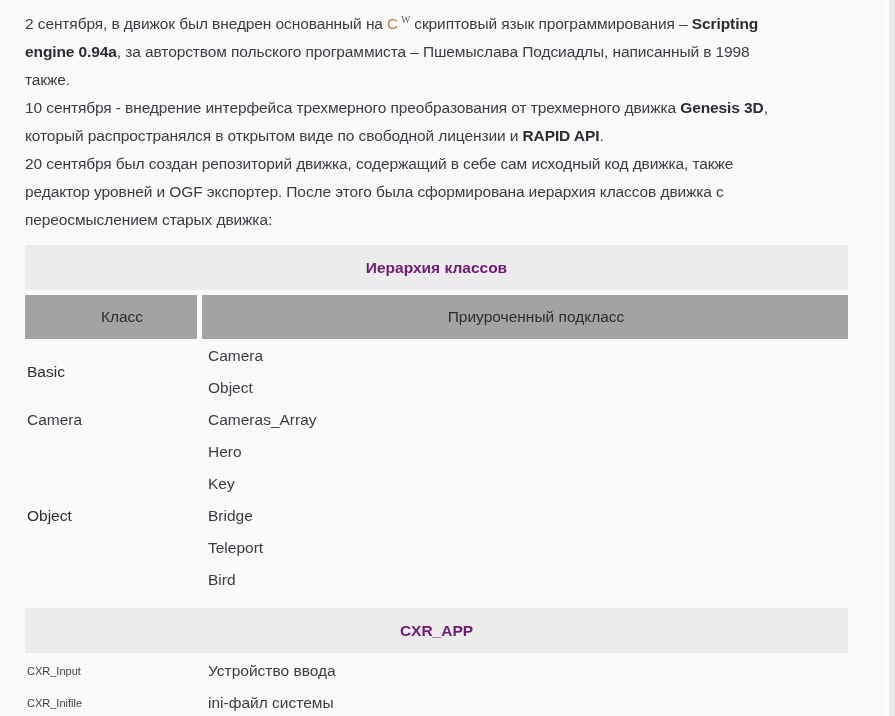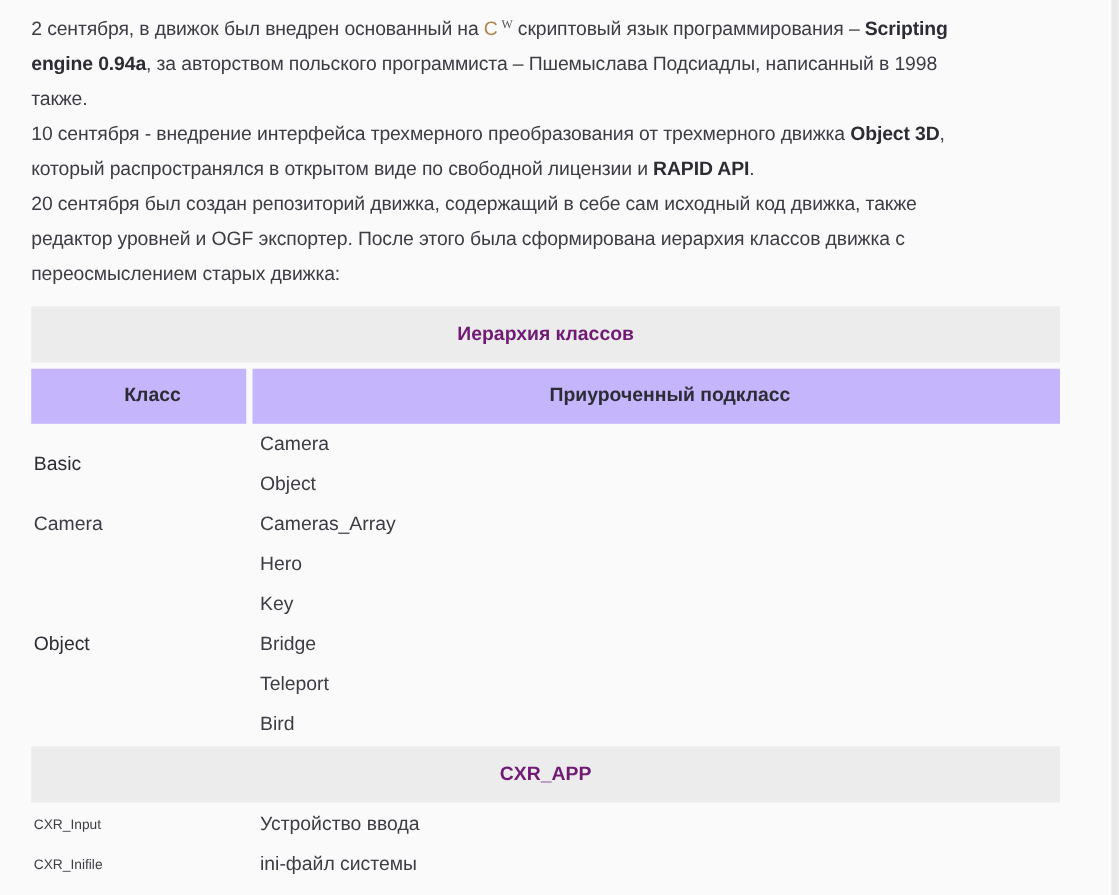--- a/index.html
+++ b/index.html
@@ -23,56 +23,56 @@
     color: #55555d; margin-left: 3px; cursor: pointer;
   }
   .tbl { width: 823px; margin-top: 11px; }
   .bar {
     background: #ececec; height: 45px;
     display: flex; align-items: center; justify-content: center;
     font-weight: bold; font-size: 15.5px; color: #701a75;
   }
   .head { display: flex; gap: 5px; margin-top: 5px; }
   .hcell {
-    background: #c4b5fd; height: 44px;
+    background: #a3a3a3; height: 44px;
     display: flex; align-items: center; justify-content: center;
-    font-weight: bold; font-size: 15.5px; color: #2c2c34; padding-left: 22px;
+    font-weight: normal; font-size: 15.5px; color: #2c2c34; padding-left: 22px;
   }
   .h1 { width: 172px; }
   .h2 { flex: 1; }
   .grid {
     display: grid;
     grid-template-columns: 177px 1fr;
     grid-auto-rows: 32px;
     margin-top: 1px;
   }
   .ccell { display: flex; align-items: center; padding-left: 2px; font-size: 15.5px; }
   .ccell.b { font-weight: normal; }
   .scell { display: flex; align-items: center; padding-left: 6px; font-size: 15.5px; }
-  .section-bar { margin-top: 1px; }
+  .section-bar { margin-top: 12px; }
   .section-rows { margin-top: 2px; }
   .srow { display: flex; height: 32px; align-items: center; }
   .sc1 { width: 177px; padding-left: 2px; font-size: 11px; }
   .sc2 { padding-left: 6px; font-size: 15.5px; }
   .scrollbar {
     position: absolute; top: 0; right: 0;
     width: 9px; height: 716px;
     background: #e9e9e9;
     border-left: 3px solid #fdfdfd;
   }
 </style>
 </head>
 <body>
 
 <div class="content">
   <div class="text" id="article-lines">
       <div class="line"><span>2 сентября, в движок был внедрен основанный на </span><span class="link">C</span><span class="suplink">W</span><span> скриптовый язык программирования – </span><span class="b">Scripting</span></div>
       <div class="line"><span class="b">engine 0.94a</span><span>, за авторством польского программиста – Пшемыслава Подсиадлы, написанный в 1998</span></div>
       <div class="line"><span>также.</span></div>
-      <div class="line"><span>10 сентября - внедрение интерфейса трехмерного преобразования от трехмерного движка </span><span class="b">Object 3D</span><span>,</span></div>
+      <div class="line"><span>10 сентября - внедрение интерфейса трехмерного преобразования от трехмерного движка </span><span class="b">Genesis 3D</span><span>,</span></div>
       <div class="line"><span>который распространялся в открытом виде по свободной лицензии и </span><span class="b">RAPID API</span><span>.</span></div>
       <div class="line"><span>20 сентября был создан репозиторий движка, содержащий в себе сам исходный код движка, также</span></div>
       <div class="line"><span>редактор уровней и OGF экспортер. После этого была сформирована иерархия классов движка с</span></div>
       <div class="line"><span>переосмыслением старых движка:</span></div>
     </div>
 
   <div class="tbl">
     <div class="bar">Иерархия классов</div>
     <div class="head">
       <div class="hcell h1">Класс</div>

